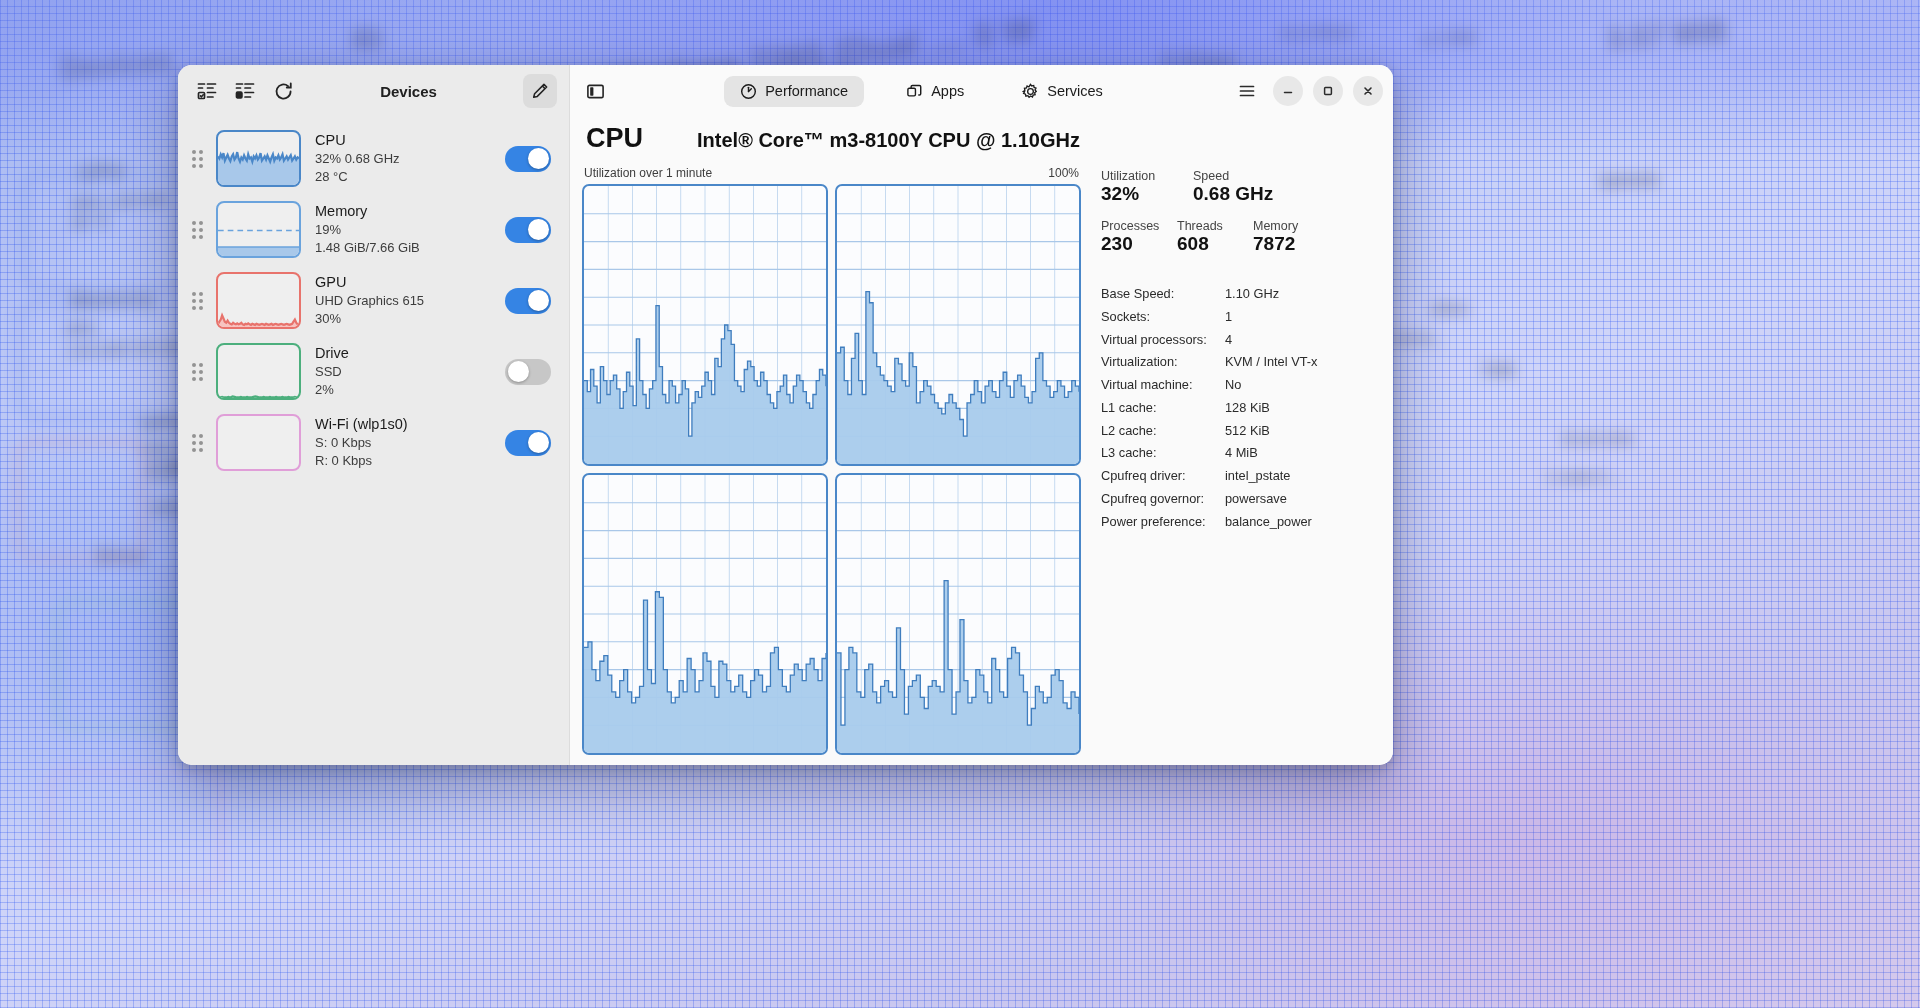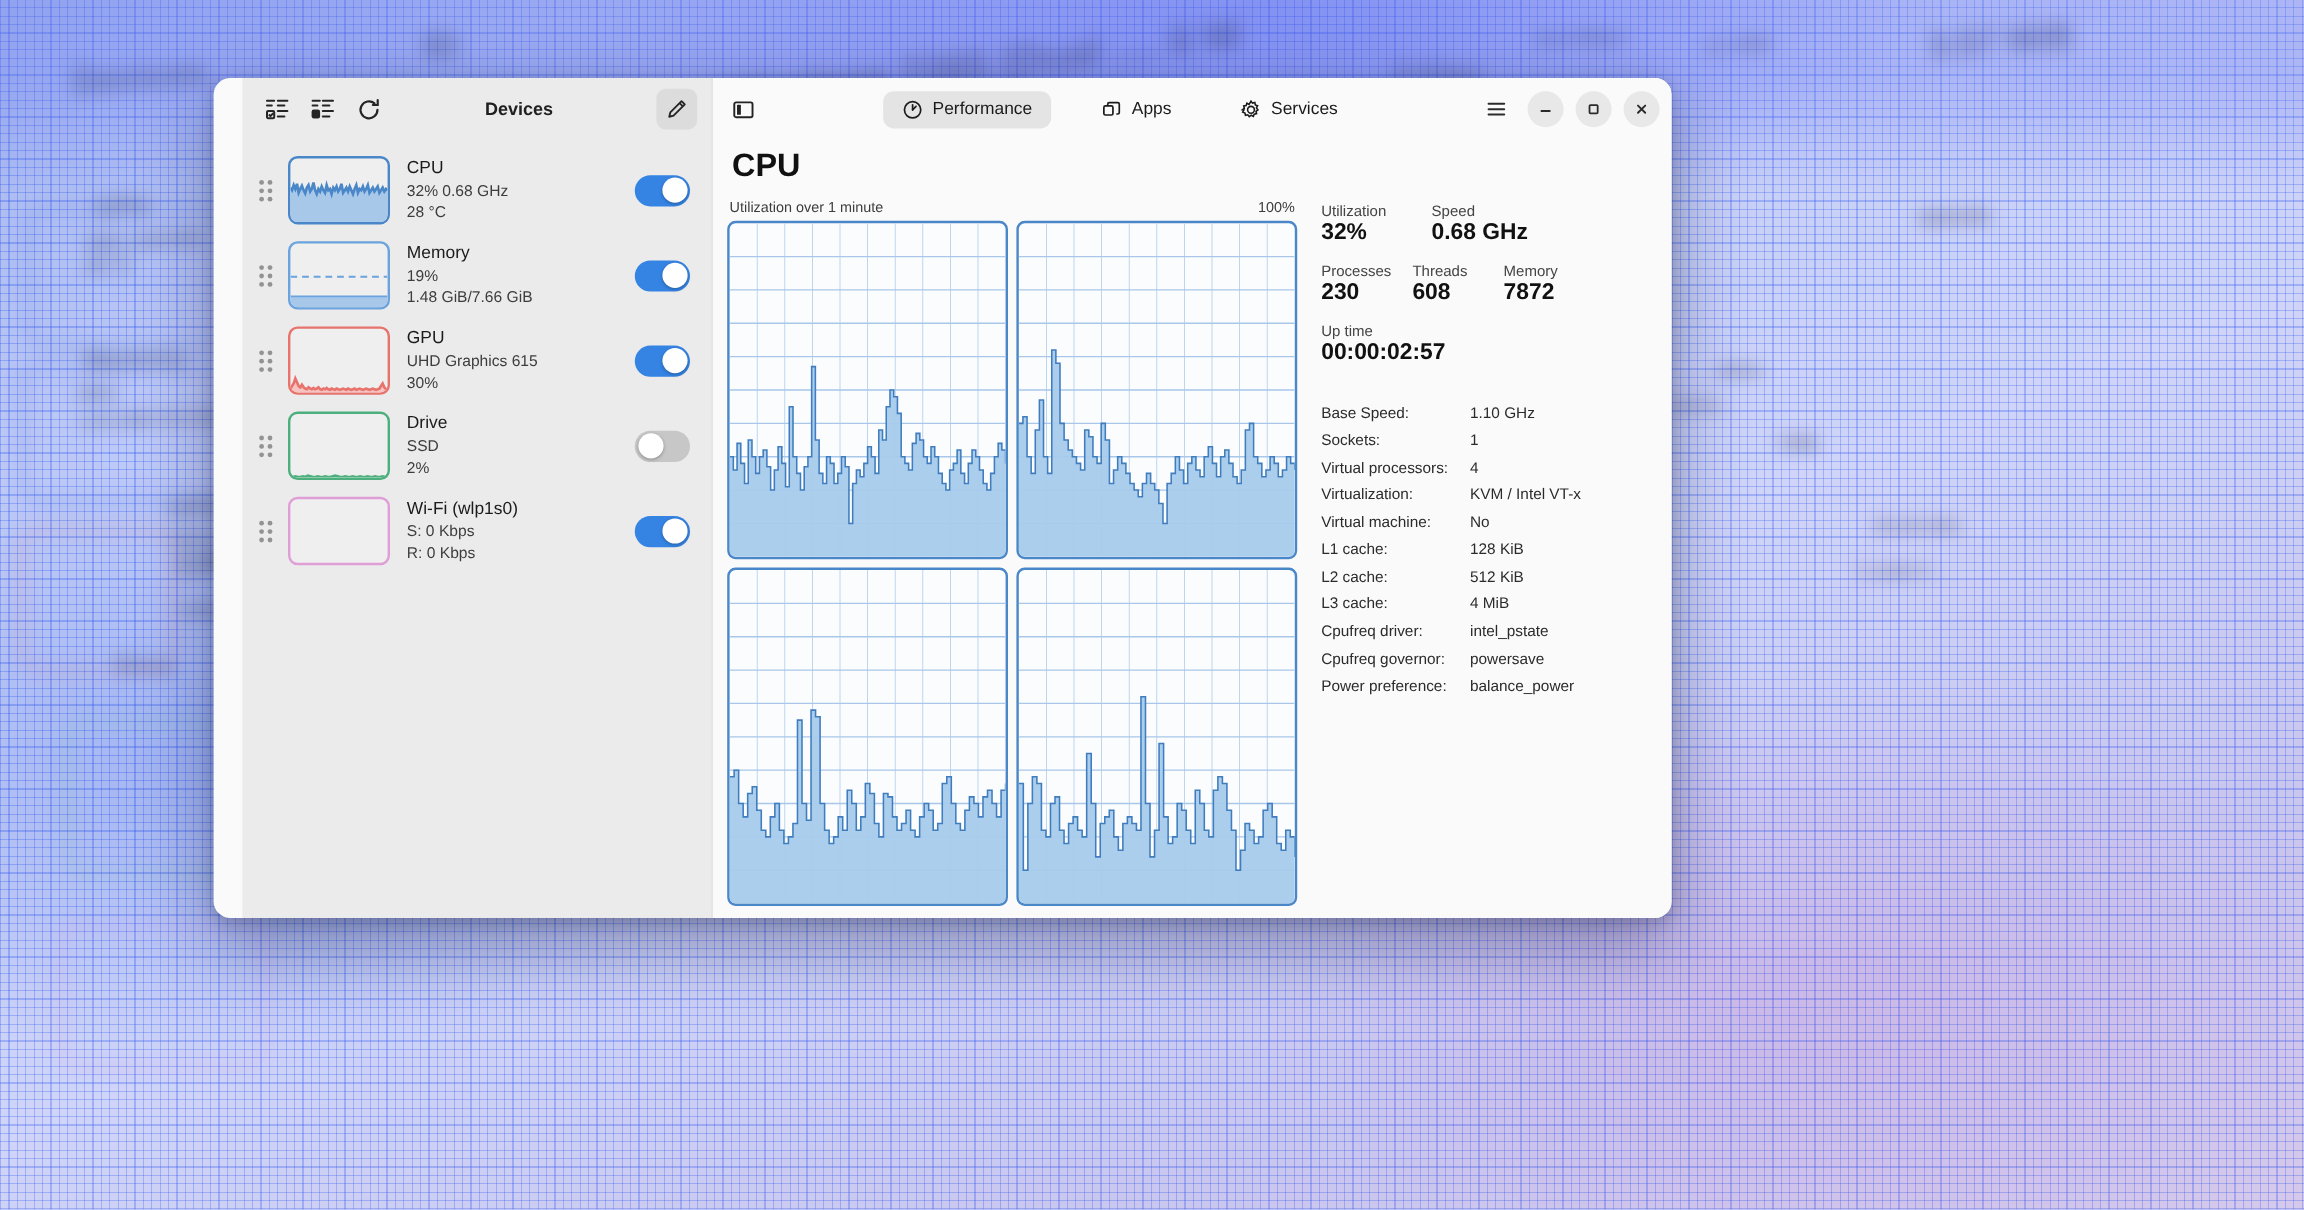--- a/index.html
+++ b/index.html
@@ -56,21 +56,20 @@
   
   #app-window {
     position: absolute;
     left: 178px; top: 65px;
     width: 1215px; height: 700px;
     border-radius: 14px;
     background: #fafafa;
     box-shadow: 0 22px 60px rgba(10,18,60,.36), 0 4px 14px rgba(10,18,60,.22);
     overflow: hidden;
     display: flex;
-    padding-left: 24px;
   }
 
   
   #sidebar {
     width: 392px; flex: 0 0 392px;
     background: #ebebeb;
     display: flex; flex-direction: column;
     border-right: 1px solid #dcdcdc;
   }
   #sidebar-header {
@@ -478,20 +477,21 @@
             <path d="M3 3l6 6M9 3l-6 6"></path>
           </svg>
       </button>
     </div>
 
     <div id="main-body">
 
       <div id="graph-col">
         <div id="device-heading">
           <span class="big">CPU</span>
+          <span class="model">Intel® Core™ m3-8100Y CPU @ 1.10GHz</span>
         </div>
 
         <div id="graph-caption">
           <span>Utilization over 1 minute</span>
           <span>100%</span>
         </div>
 
         <div id="graph-grid">
             <div class="cpu-graph">
               <svg viewBox="0 0 300 200" preserveAspectRatio="none">
@@ -618,28 +618,20 @@
             <span class="sg-c1">Threads</span>
             <span class="sg-c2">Memory</span>
           </div>
           <div class="stat-values">
             <span class="sg-c0">230</span>
             <span class="sg-c1">608</span>
             <span class="sg-c2">7872</span>
           </div>
         </div>
 
-        <div class="stat-group">
-          <div class="stat-labels">
-              <span>Up time</span>
-            </div>
-          <div class="stat-values">
-              <span>00:00:02:57</span>
-            </div>
-        </div>
 
         <div id="detail-table">
             <div class="detail-row">
               <span class="detail-key">Base Speed:</span>
               <span class="detail-val">1.10 GHz</span>
             </div>
             <div class="detail-row">
               <span class="detail-key">Sockets:</span>
               <span class="detail-val">1</span>
             </div>

